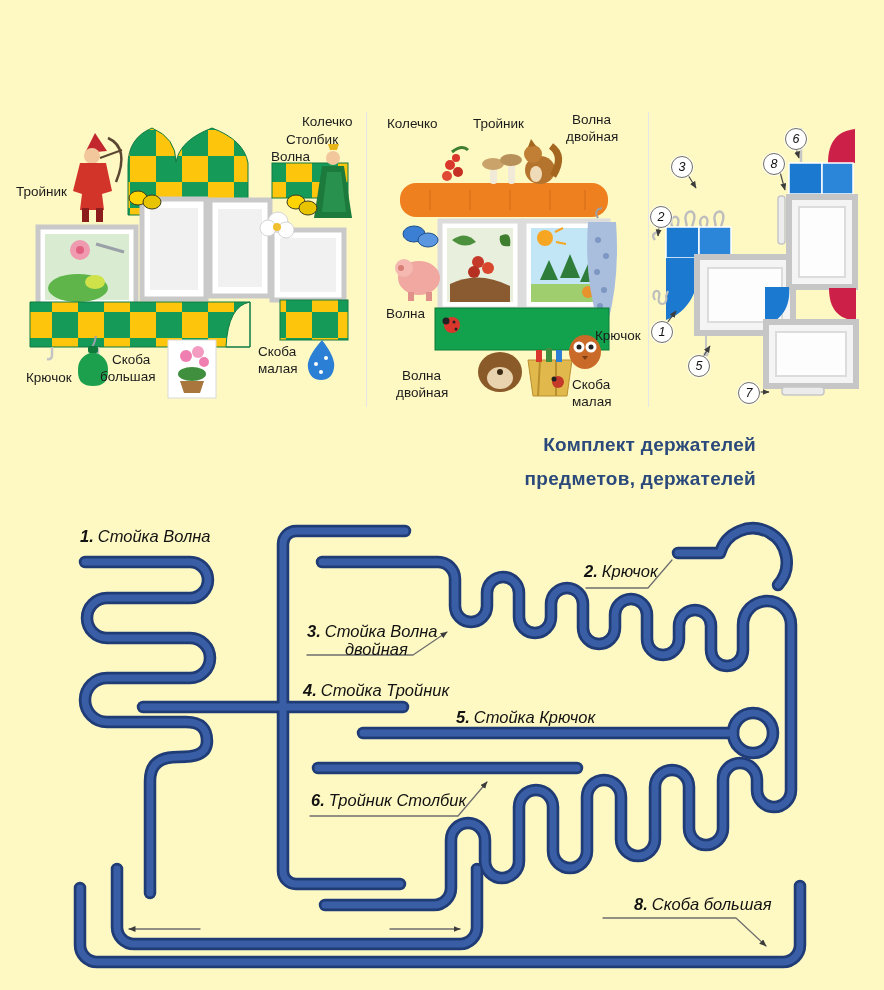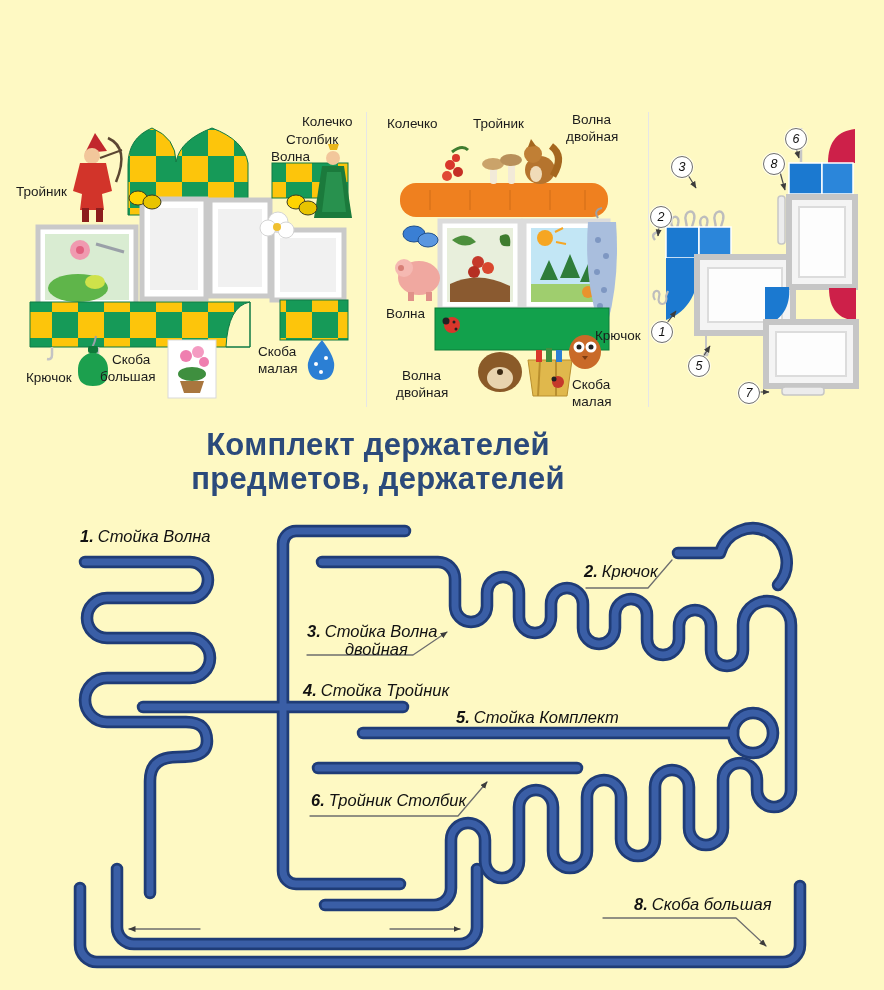--- a/index.html
+++ b/index.html
@@ -6,22 +6,22 @@
   #stage{position:relative;width:884px;height:990px;background:#fef9c3;overflow:hidden;
          font-family:"Liberation Sans","DejaVu Sans",sans-serif;padding-left:9px;}
   #art{position:absolute;left:0;top:0;}
   .lbl{position:absolute;font-size:13.5px;color:#1c1c1c;line-height:16px;white-space:nowrap;}
   .dlbl{position:absolute;font-size:16.5px;font-style:italic;color:#121212;white-space:nowrap;}
   .dlbl b{font-weight:700;margin-right:4px;}
   .measure-label{background:#fff;padding:0 6px;}
   .callout{position:absolute;width:20px;height:20px;border-radius:50%;background:#fff;
            border:1.4px solid #6e6e6e;color:#111;font-size:12.5px;font-style:italic;
            display:flex;align-items:center;justify-content:center;box-shadow:0 0 0 1px rgba(255,255,255,.6);}
-  .title{position:absolute;left:0;top:428px;width:756px;text-align:center;
-         font-size:31px;font-weight:700;color:#2b4a7b;line-height:34px;letter-spacing:.3px;}
+  .title{position:absolute;left:0;top:428px;width:756px;text-align:right;
+         font-size:19px;font-weight:700;color:#2b4a7b;line-height:34px;letter-spacing:.3px;}
   .divider{position:absolute;top:112px;height:295px;width:1px;background:#e6e6e6;}
 </style>
 </head>
 <body>
 
 <div id="stage">
 
   <svg id="art" width="884" height="990" viewBox="0 0 884 990">
     <defs>
       <pattern id="chk" width="52" height="52" patternUnits="userSpaceOnUse">
@@ -363,21 +363,21 @@
   <div class="dlbl" style="left:307px;top:622px;">
     <b>3.</b><span>Стойка Волна</span>
   </div>
   <div class="dlbl" style="left:345px;top:640px;">
     <span>двойная</span>
   </div>
   <div class="dlbl" style="left:303px;top:681px;">
     <b>4.</b><span>Стойка Тройник</span>
   </div>
   <div class="dlbl" style="left:456px;top:708px;">
-    <b>5.</b><span>Стойка Комплект</span>
+    <b>5.</b><span>Стойка Крючок</span>
   </div>
   <div class="dlbl" style="left:311px;top:791px;">
     <b>6.</b><span>Тройник Столбик</span>
   </div>
   <div class="dlbl" style="left:634px;top:895px;">
     <b>8.</b><span>Скоба большая</span>
   </div>
 
 </div>
 

